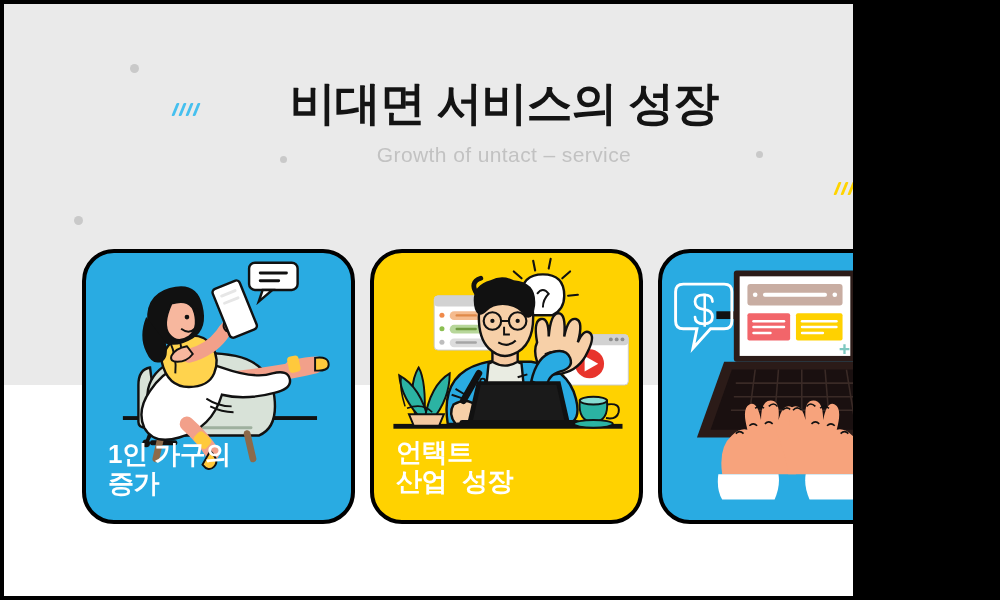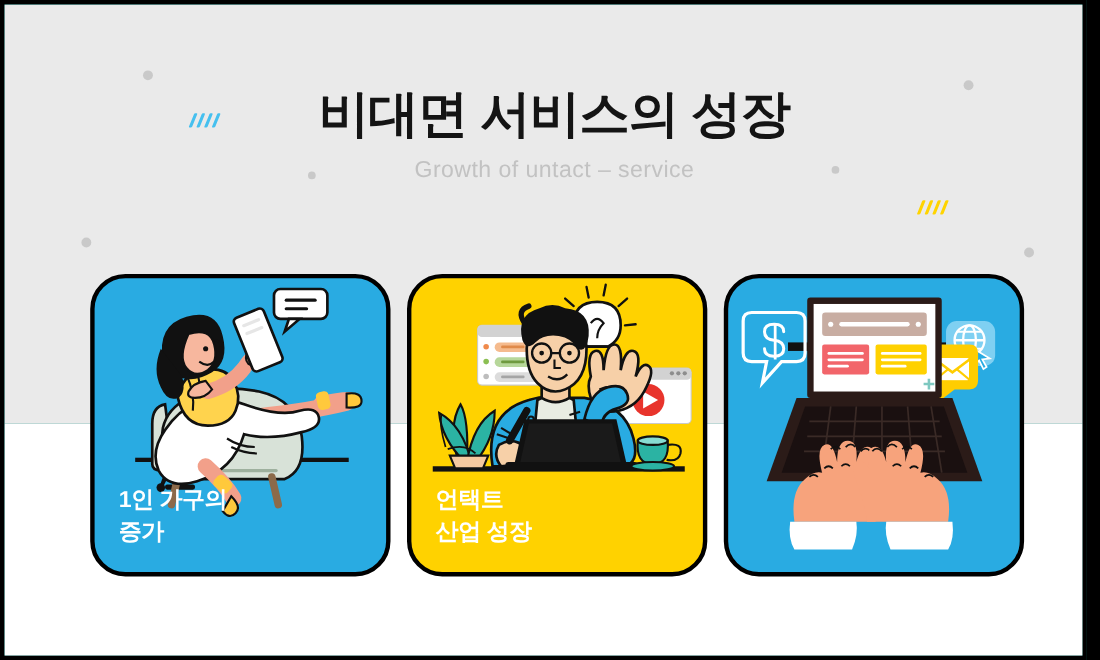--- a/index.html
+++ b/index.html
@@ -3,22 +3,22 @@
 <meta charset="utf-8">
 <title>비대면 서비스의 성장</title>
 <style>
   html,body{margin:0;padding:0;}
   body{
     width:1000px;height:600px;overflow:hidden;
     font-family:"Liberation Sans","DejaVu Sans",sans-serif;
     background:#000;
   }
   #stage{
-    position:relative;width:988px;height:600px;
-    background:#0f766e;
+    position:relative;width:857px;height:600px;
+    background:#be185d;
     box-sizing:border-box;
     border:4px solid #000000;
     overflow:hidden;
   }
   
   .band-top{
     position:absolute;left:0;top:0;width:1000px;height:381px;
     background:#eaeaea;
   }
   .band-bottom{
@@ -44,24 +44,24 @@
   }
 
   
   .cards{position:absolute;left:78px;top:245px;width:850px;height:275px;display:flex;gap:15px;}
   .card{
     position:relative;width:273px;height:275px;
     border:4px solid #000000;border-radius:32px;overflow:hidden;
     box-sizing:border-box;
   }
   .card.blue{background:#29abe2;}
-  .card.yellow{background:#ffd200;}
+  .card.yellow{background:#ffd200;font-family:Liberation Mono, monospace;}
   .card-label{
     position:absolute;left:22px;bottom:22px;z-index:40;
-    color:#ffffff;font-size:21px;line-height:29px;font-weight:700;
+    color:#ffffff;font-size:26px;line-height:29px;font-weight:700;
     letter-spacing:-.5px;white-space:pre-line;
   }
   .art{position:absolute;left:0;top:0;width:100%;height:100%;}
   .art svg{display:block;width:100%;height:100%;}
 </style>
 </head>
 <body>
 
 <div id="stage">
 

